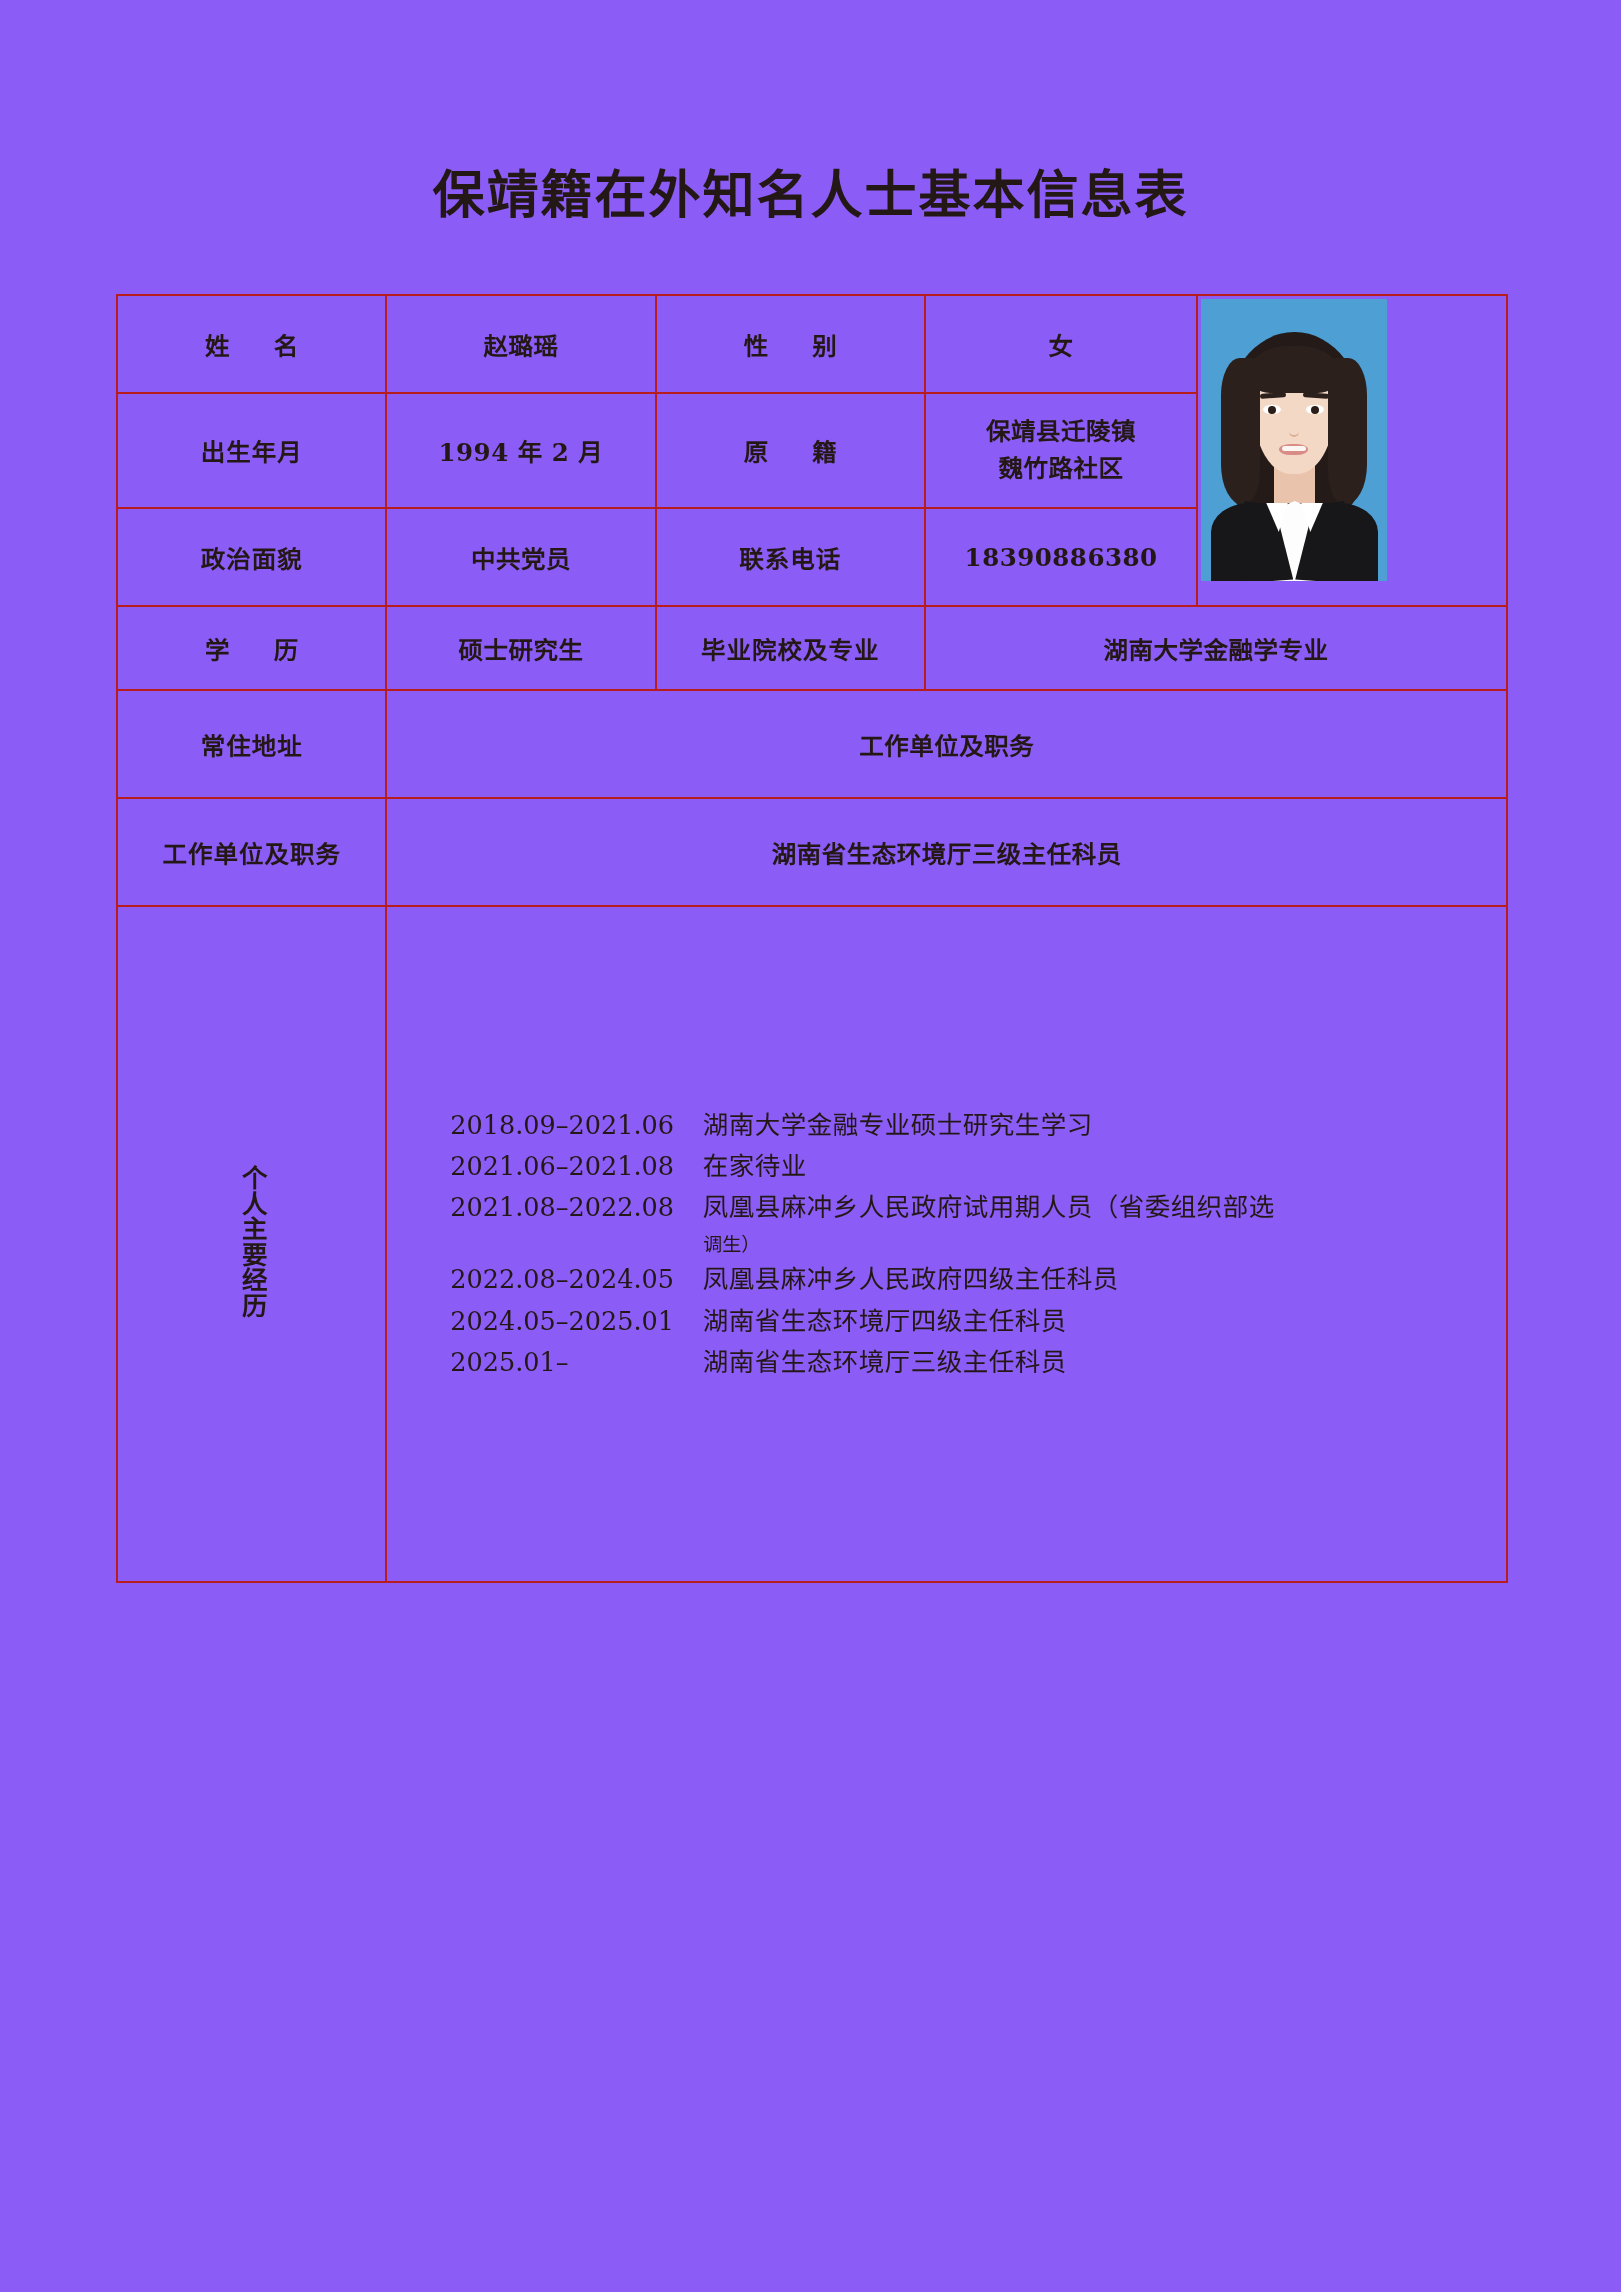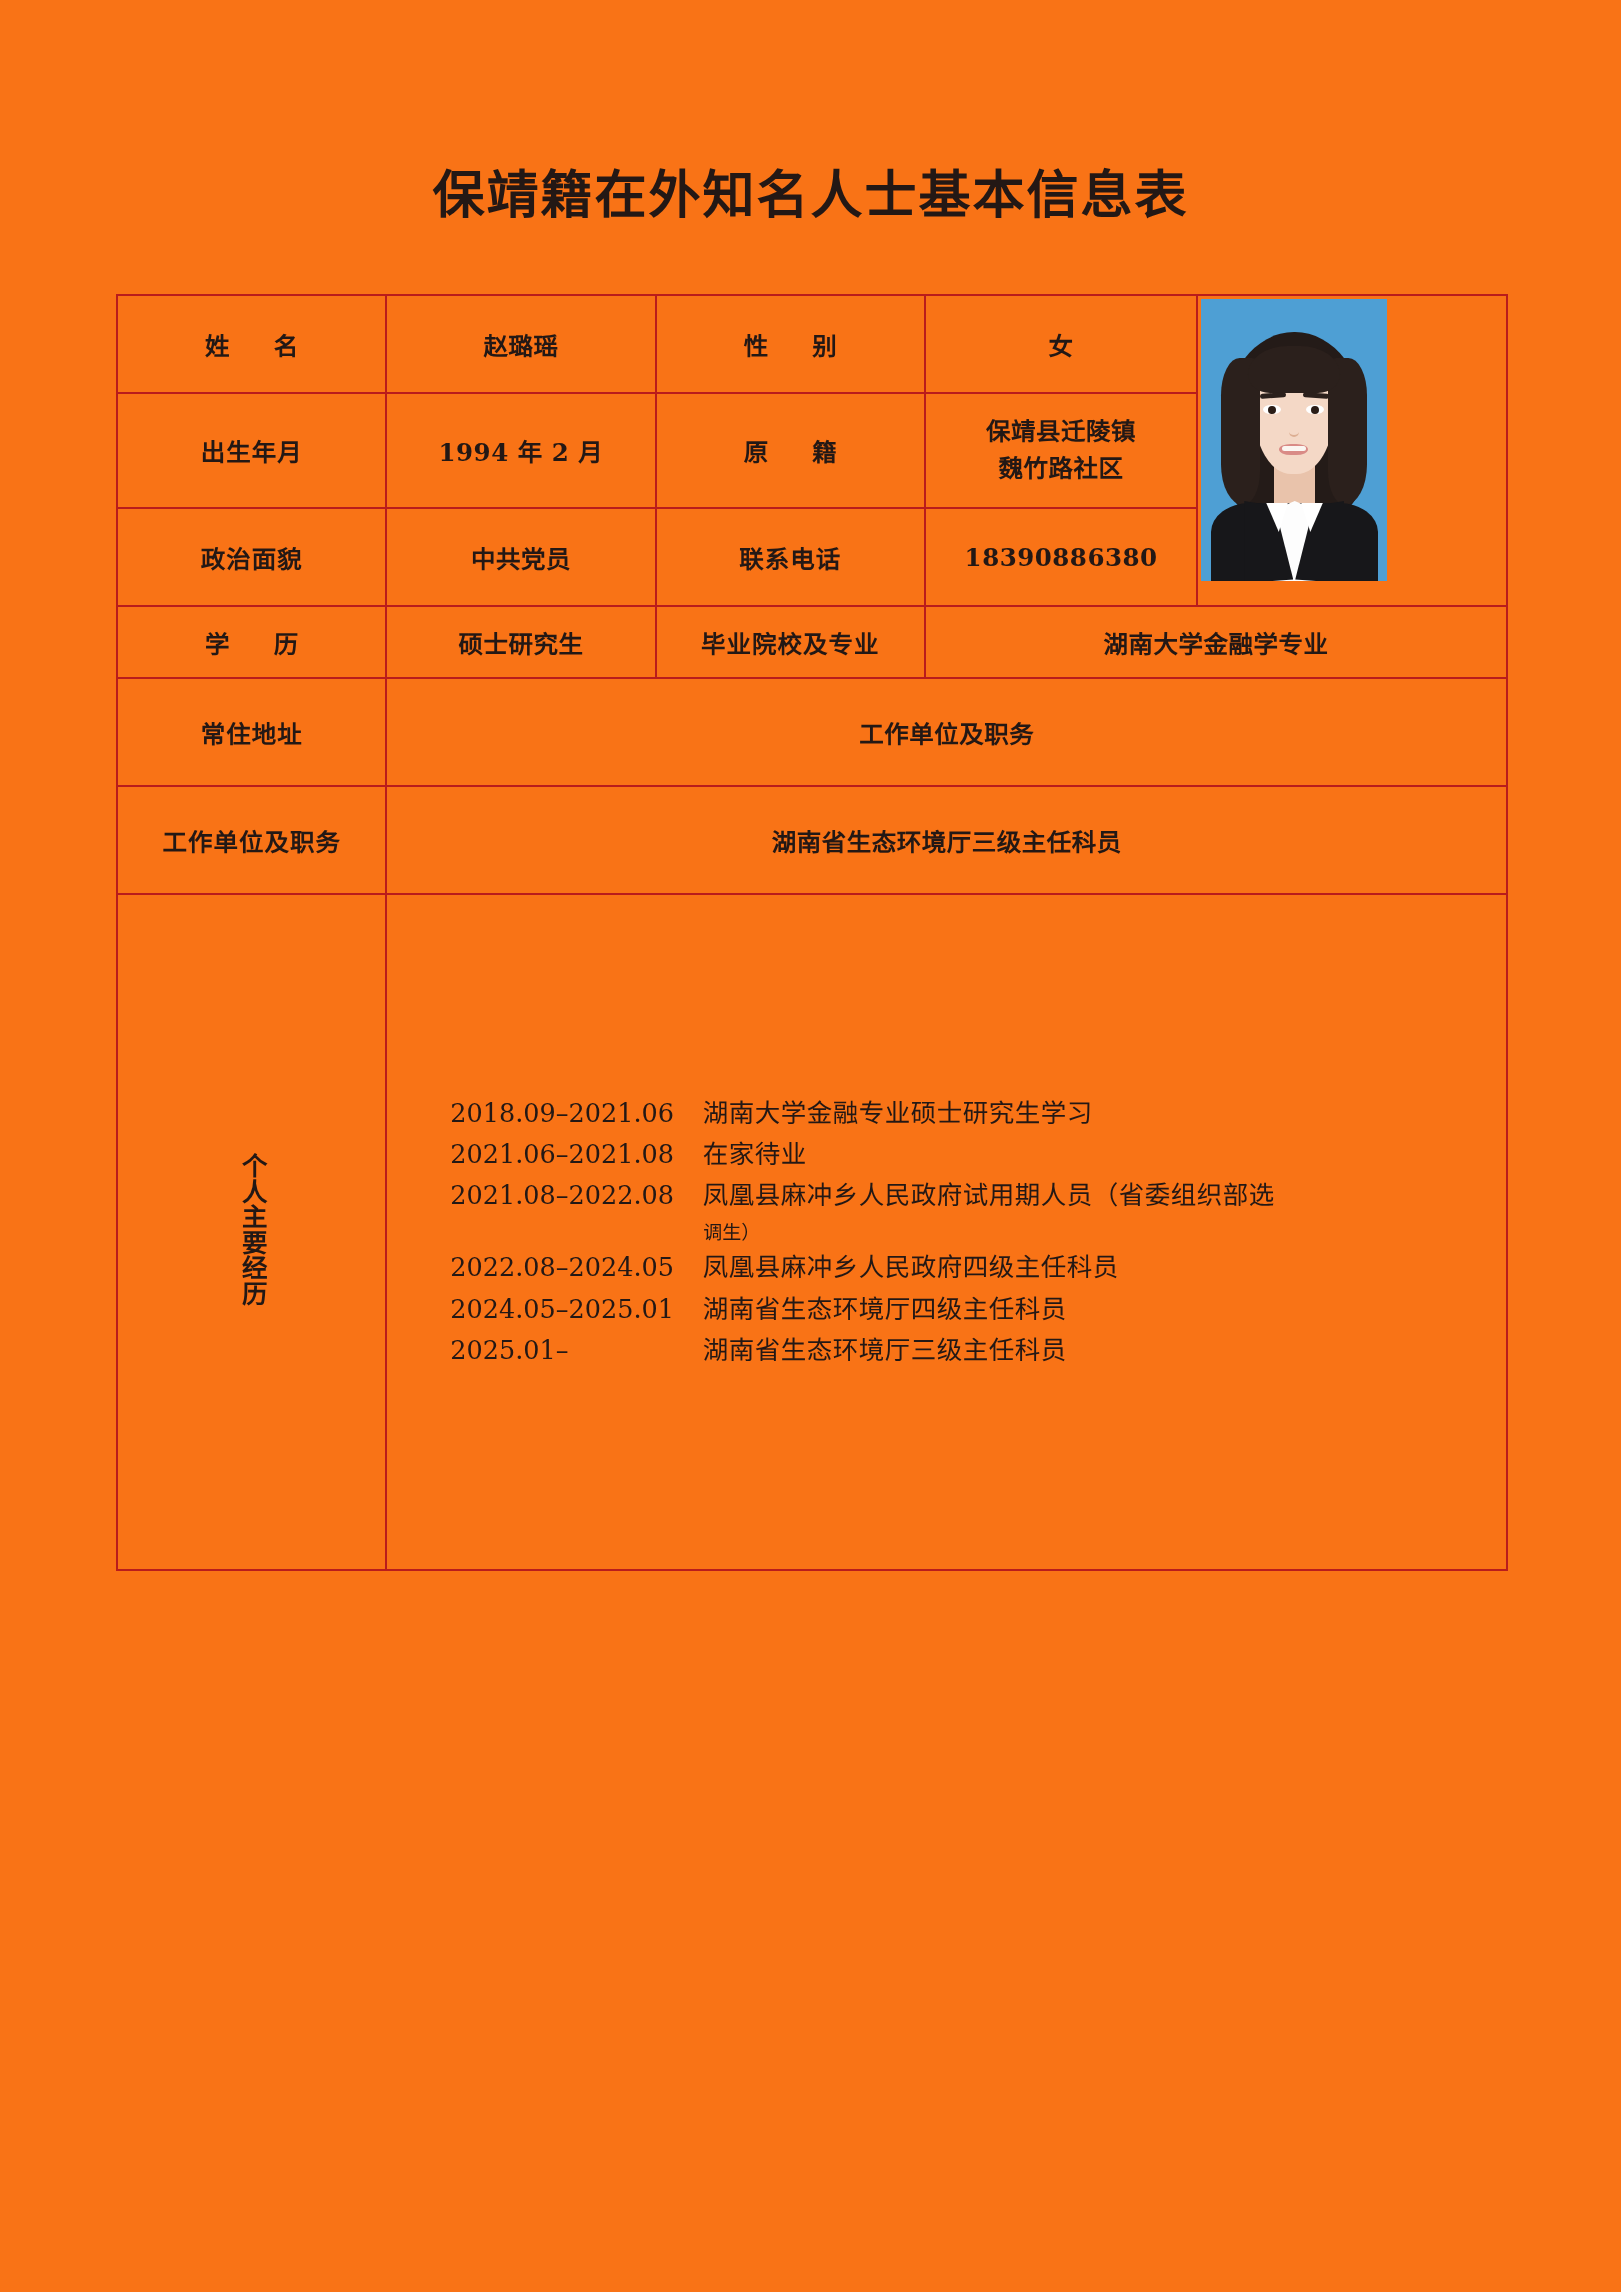--- a/index.html
+++ b/index.html
@@ -14,21 +14,21 @@
     font-family: "DejaVu Serif", "Liberation Serif", serif;
     color: #231815;
     -webkit-font-smoothing: antialiased;
   }
 
   .page {
     position: relative;
     width: 1621px;
     height: 2293px;
     box-sizing: border-box;
-    background: #f97316;
+    background: #8b5cf6;
   }
 
   
   .doc-title {
     position: absolute;
     top: 165px;
     left: 0;
     width: 1621px;
     text-align: center;
     font-size: 52px;
@@ -71,21 +71,21 @@
     font-weight: 700;
     letter-spacing: 0.5px;
   }
   .val-2line {
     line-height: 1.5;
   }
 
   .r1 { height: 98px; }
   .r2 { height: 115px; }
   .r3 { height: 98px; }
-  .r4 { height: 72px; }
+  .r4 { height: 84px; }
   .r5 { height: 108px; padding-left: 48px; }
   .r6 { height: 108px; }
   .r7 { height: 676px; }
 
   
   .c-label   { width: 167px; }
   .c-value   { width: 167px; }
   .c-label2  { width: 167px; }
   .c-value2  { width: 169px; }
   .c-photo   { width: 192px; }

